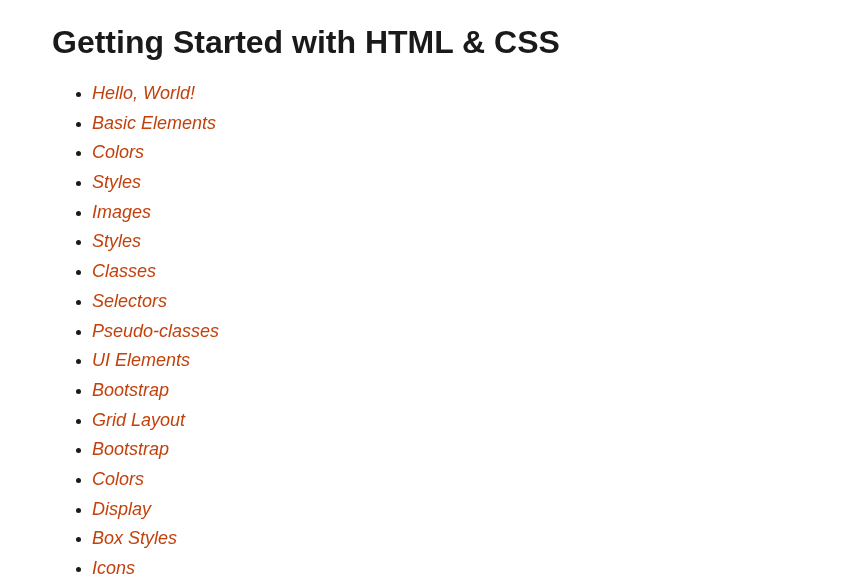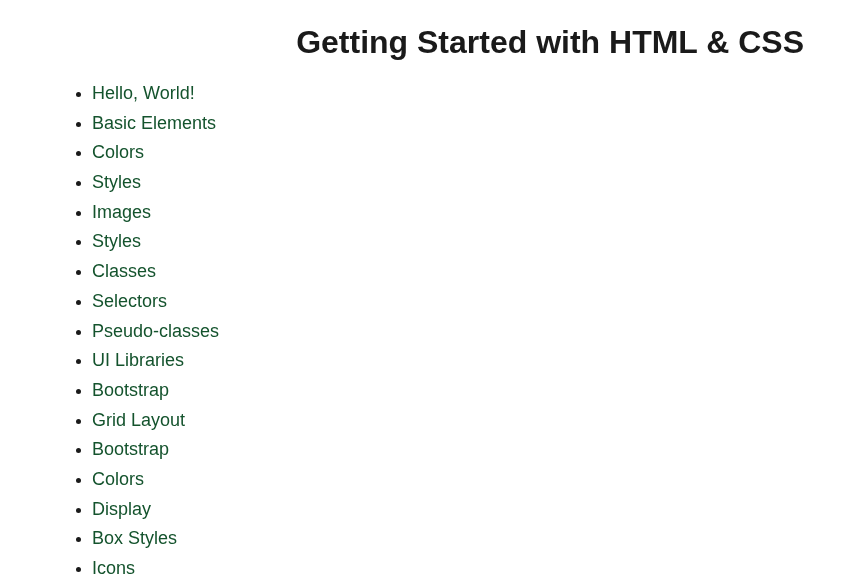--- a/index.html
+++ b/index.html
@@ -11,56 +11,56 @@
       font-family: 'Segoe UI', Tahoma, Geneva, Verdana, sans-serif;
       background: #ffffff;
       padding: 24px 52px;
       width: 856px;
     }
     h1 {
       font-size: 32px;
       font-weight: 700;
       color: #1a1a1a;
       margin-bottom: 18px;
-      text-align: right;
     }
     ul {
       list-style-type: disc;
       padding-left: 40px;
     }
     li {
       font-size: 18px;
       line-height: 1.65;
       color: #1a1a1a;
     }
     li::marker {
       color: #1a1a1a;
       font-size: 16px;
     }
     a {
-      color: #14532d;
+      color: #c2410c;
       text-decoration: none;
+      font-style: italic;
     }
   </style>
 </head>
 <body>
 
 <h1>Getting Started with HTML &amp; CSS</h1>
 
 <ul>
   <li><a href="#">Hello, World!</a></li>
   <li><a href="#">Basic Elements</a></li>
   <li><a href="#">Colors</a></li>
   <li><a href="#">Styles</a></li>
   <li><a href="#">Images</a></li>
   <li><a href="#">Styles</a></li>
   <li><a href="#">Classes</a></li>
   <li><a href="#">Selectors</a></li>
   <li><a href="#">Pseudo-classes</a></li>
-  <li><a href="#">UI Libraries</a></li>
+  <li><a href="#">UI Elements</a></li>
   <li><a href="#">Bootstrap</a></li>
   <li><a href="#">Grid Layout</a></li>
   <li><a href="#">Bootstrap</a></li>
   <li><a href="#">Colors</a></li>
   <li><a href="#">Display</a></li>
   <li><a href="#">Box Styles</a></li>
   <li><a href="#">Icons</a></li>
 </ul>
 
 </body></html>

